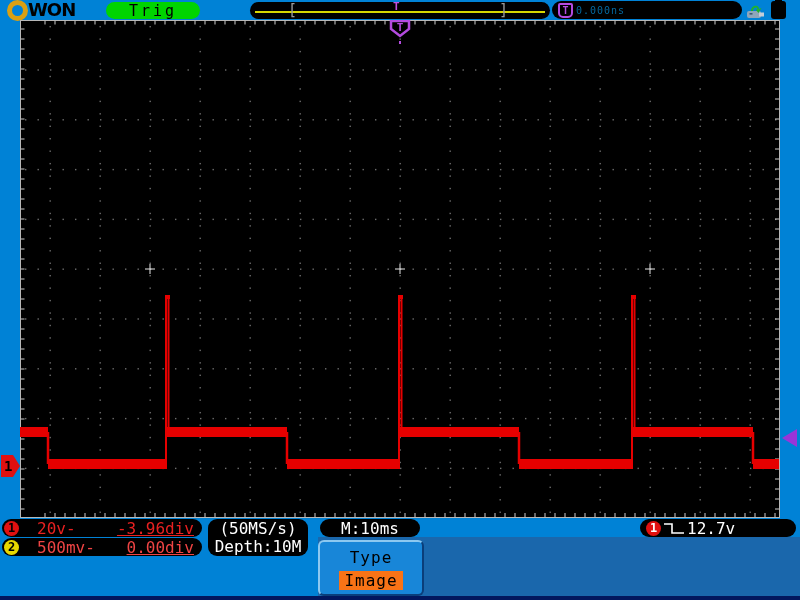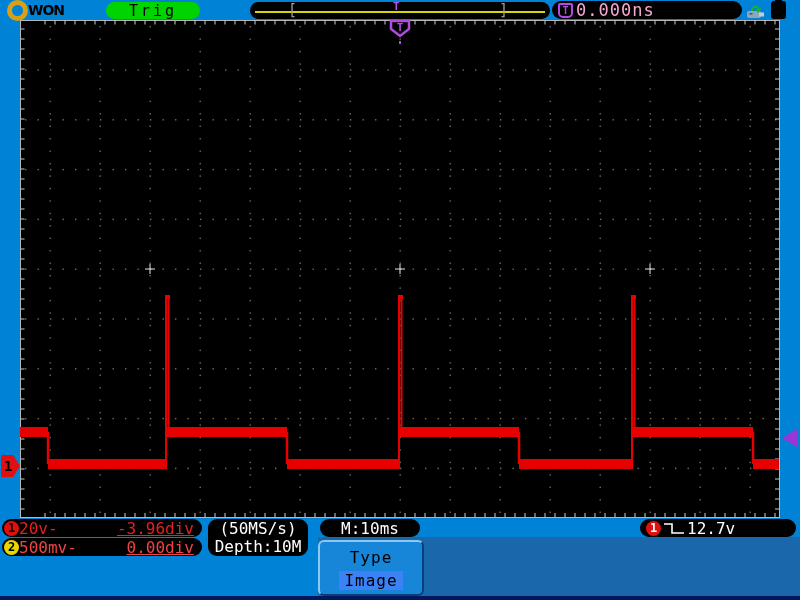--- a/index.html
+++ b/index.html
@@ -1,33 +1,33 @@
 <!DOCTYPE html>
 <html><head>
 <meta charset="utf-8">
 <style>
   html,body{margin:0;padding:0;}
   body{width:800px;height:600px;overflow:hidden;font-family:"DejaVu Sans Mono",monospace;}
   .frame{position:relative;width:800px;height:600px;background:#0082d6;}
   
   .logo{position:absolute;left:7px;top:0px;height:20px;display:flex;align-items:center;}
   .logo-ring{width:11px;height:11px;border:5px solid #d9a013;border-radius:50%;box-sizing:content-box;}
-  .logo-rest{font-family:"DejaVu Sans",sans-serif;font-weight:bold;font-size:14px;color:#000;letter-spacing:-1px;line-height:20px;}
+  .logo-rest{font-family:"DejaVu Sans",sans-serif;font-weight:bold;font-size:18px;color:#000;letter-spacing:-1px;line-height:20px;}
   .trig-pill{position:absolute;left:106px;top:2px;width:94px;height:17px;background:#00d400;border-radius:9px;
              display:flex;align-items:flex-start;justify-content:center;color:#000;font-size:15px;letter-spacing:3px;}
   .trigbar-pill{position:absolute;left:250px;top:2px;width:300px;height:17px;background:#000;border-radius:9px;}
   .trigbar-line{position:absolute;left:5px;right:5px;top:9px;height:2px;background:#d8d800;}
   .trigbar-bracket{position:absolute;top:0px;color:#9a9a9a;font-size:15px;line-height:17px;}
   .trigbar-bracket.l{left:38px;} .trigbar-bracket.r{left:249px;}
   .trigbar-t{position:absolute;left:143px;top:-1px;color:#c050e0;font-size:11px;font-weight:bold;line-height:11px;}
   .time-pill{position:absolute;left:552px;top:1px;width:190px;height:18px;background:#000;border-radius:9px;
              display:flex;align-items:center;gap:3px;padding-left:6px;box-sizing:border-box;}
   .t-badge-small{width:11px;height:11px;border:2px solid #b44be0;border-radius:2px 2px 5px 5px;color:#b44be0;
              font-size:10px;font-weight:bold;display:flex;align-items:center;justify-content:center;background:#000;}
-  .time-text{color:#f9a8d4;font-size:17px;letter-spacing:1px;}
+  .time-text{color:#0369a1;font-size:10px;letter-spacing:1px;}
   .usb-icon{position:absolute;left:744px;top:2px;}
   .battery-icon{position:absolute;left:771px;top:1px;width:15px;height:18px;background:#000;border-radius:3px;}
   .battery-icon::before{content:"";position:absolute;left:4px;top:-2px;width:7px;height:3px;background:#000;border-radius:1px;}
   
   .graticule{position:absolute;left:20px;top:20px;width:760px;height:498px;background:#000;}
   
   .ch1-tag{position:absolute;left:1px;top:455px;width:19px;height:22px;background:#e01010;
            clip-path:polygon(0 0,12px 0,100% 50%,12px 100%,0 100%);
            color:#000;font-size:14px;font-weight:bold;display:flex;align-items:center;padding-left:3px;box-sizing:border-box;}
   .trig-arrow{position:absolute;left:782px;top:429px;width:0;height:0;
@@ -36,30 +36,30 @@
   .pill{position:absolute;background:#000;border-radius:9px;display:flex;align-items:center;font-size:16px;}
   .pill-ch1{left:2px;top:519px;width:200px;height:18px;padding:0 8px 0 2px;box-sizing:border-box;}
   .pill-ch2{left:2px;top:538px;width:200px;height:18px;padding:0 8px 0 2px;box-sizing:border-box;}
   .pill-acq{left:208px;top:519px;width:100px;height:37px;flex-direction:column;justify-content:center;color:#fff;line-height:18px;}
   .pill-time{left:320px;top:519px;width:100px;height:18px;justify-content:center;color:#fff;}
   .pill-trig{left:640px;top:519px;width:156px;height:18px;padding-left:6px;box-sizing:border-box;color:#fff;gap:2px;}
   .chnum{width:15px;height:15px;border-radius:50%;color:#000;font-size:12px;font-weight:bold;
          display:flex;align-items:center;justify-content:center;flex:0 0 15px;}
   .chnum.red{background:#e01010;} .chnum.yellow{background:#e8d800;}
   .chnum.trg{background:#e01010;color:#fff;}
-  .ch-scale{margin-left:0;} .ch-offset{margin-left:auto;text-decoration:underline;}
+  .ch-scale{margin-left:18px;} .ch-offset{margin-left:auto;text-decoration:underline;}
   .c-red{color:#e82020;} .c-yellow{color:#ef4444;text-align:center;}
   
   .menu-bg{position:absolute;left:318px;top:537px;width:482px;height:59px;background:#1a67ac;}
   .bottom-strip{position:absolute;left:0;top:596px;width:800px;height:4px;background:#02175e;}
   .btn{position:absolute;background:#1886d8;border:2px solid;border-color:#8cc8f0 #0a3e7a #0a3e7a #8cc8f0;
        border-radius:6px;color:#000;font-size:16px;text-align:center;box-sizing:border-box;cursor:pointer;}
   .btn-type{left:318px;top:540px;width:106px;height:56px;}
   .btn-type .t1{margin-top:6px;letter-spacing:1px;}
-  .btn-type .t2{display:inline-block;margin-top:4px;padding:0 5px;background:#3b82f6;letter-spacing:1px;}
+  .btn-type .t2{display:inline-block;margin-top:4px;padding:0 5px;background:#f97316;letter-spacing:1px;}
   .btn-save{left:594px;top:543px;width:118px;height:53px;display:flex;align-items:center;justify-content:center;letter-spacing:1px;}
 </style>
 </head>
 <body>
 
 <div class="frame">
 
   <div class="logo">
     <span class="logo-ring"></span>
       <span class="logo-rest">WON</span>

